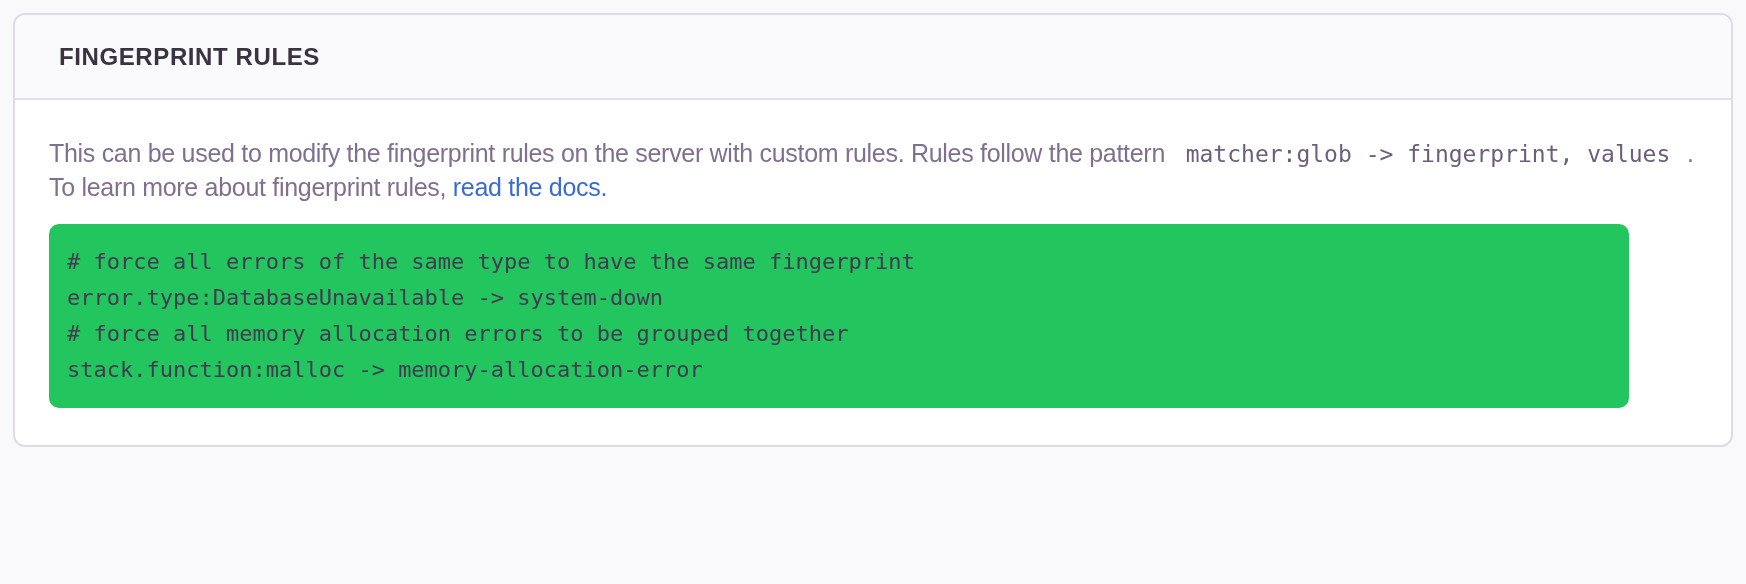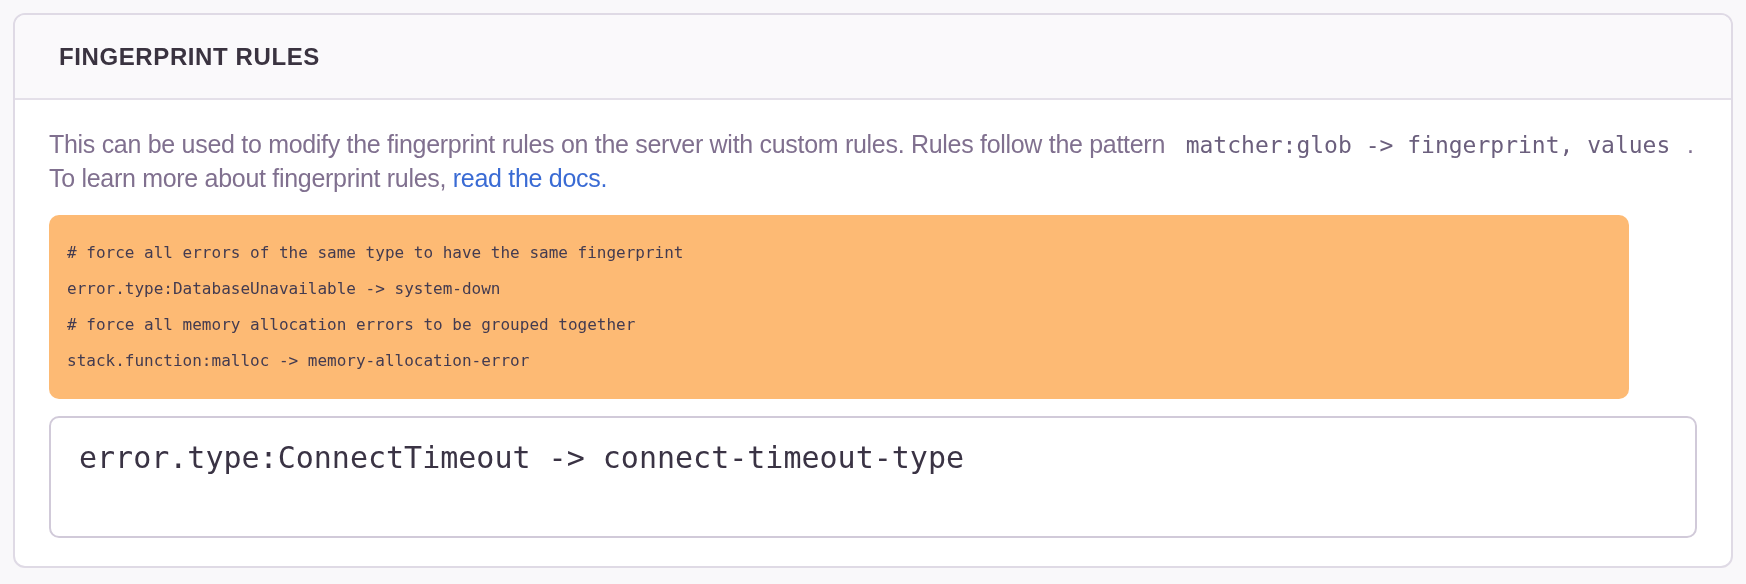--- a/index.html
+++ b/index.html
@@ -30,21 +30,21 @@
     padding: 0 34px;
   }
   .panel-title {
     margin: 10px;
     font-size: 24px;
     font-weight: bold;
     letter-spacing: 0.6px;
     color: #3a3340;
   }
   .panel-body {
-    padding: 28px 34px;
+    padding: 37px 34px;
     border-radius: 28px;
   }
   .description {
     margin: 0;
     font-size: 25px;
     line-height: 33px;
     letter-spacing: -0.3px;
     color: #80708f;
   }
   .inline-code {
@@ -58,25 +58,25 @@
   .docs-link {
     color: #3a6bd4;
     text-decoration: none;
     cursor: pointer;
   }
   .example-block {
     box-sizing: border-box;
     margin: 20px 0 0 0;
     width: 1580px;
     height: 184px;
-    background: #fdba74;
+    background: #22c55e;
     border-radius: 10px;
     padding: 20px 20px 20px 18px;
     font-family: "DejaVu Sans Mono", "Liberation Mono", monospace;
-    font-size: 16px;
+    font-size: 22px;
     line-height: 36px;
     color: #433b50;
     overflow: hidden;
     white-space: pre;
   }
   .rules-input {
     display: block;
     box-sizing: border-box;
     margin: 17px 0 0 0;
     width: 100%;
@@ -107,15 +107,14 @@
       <code class="inline-code"><span>matcher:glob -&gt; fingerprint,</span> <span>values</span></code>
       <span>. To learn more about fingerprint rules,</span>
       <a class="docs-link" href="#">read the docs.</a>
     </p>
 
     <pre class="example-block"># force all errors of the same type to have the same fingerprint
 error.type:DatabaseUnavailable -&gt; system-down
 # force all memory allocation errors to be grouped together
 stack.function:malloc -&gt; memory-allocation-error</pre>
 
-    <textarea class="rules-input" spellcheck="false" style="">error.type:ConnectTimeout -&gt; connect-timeout-type</textarea>
   </div>
 </section>
 
 </body></html>

